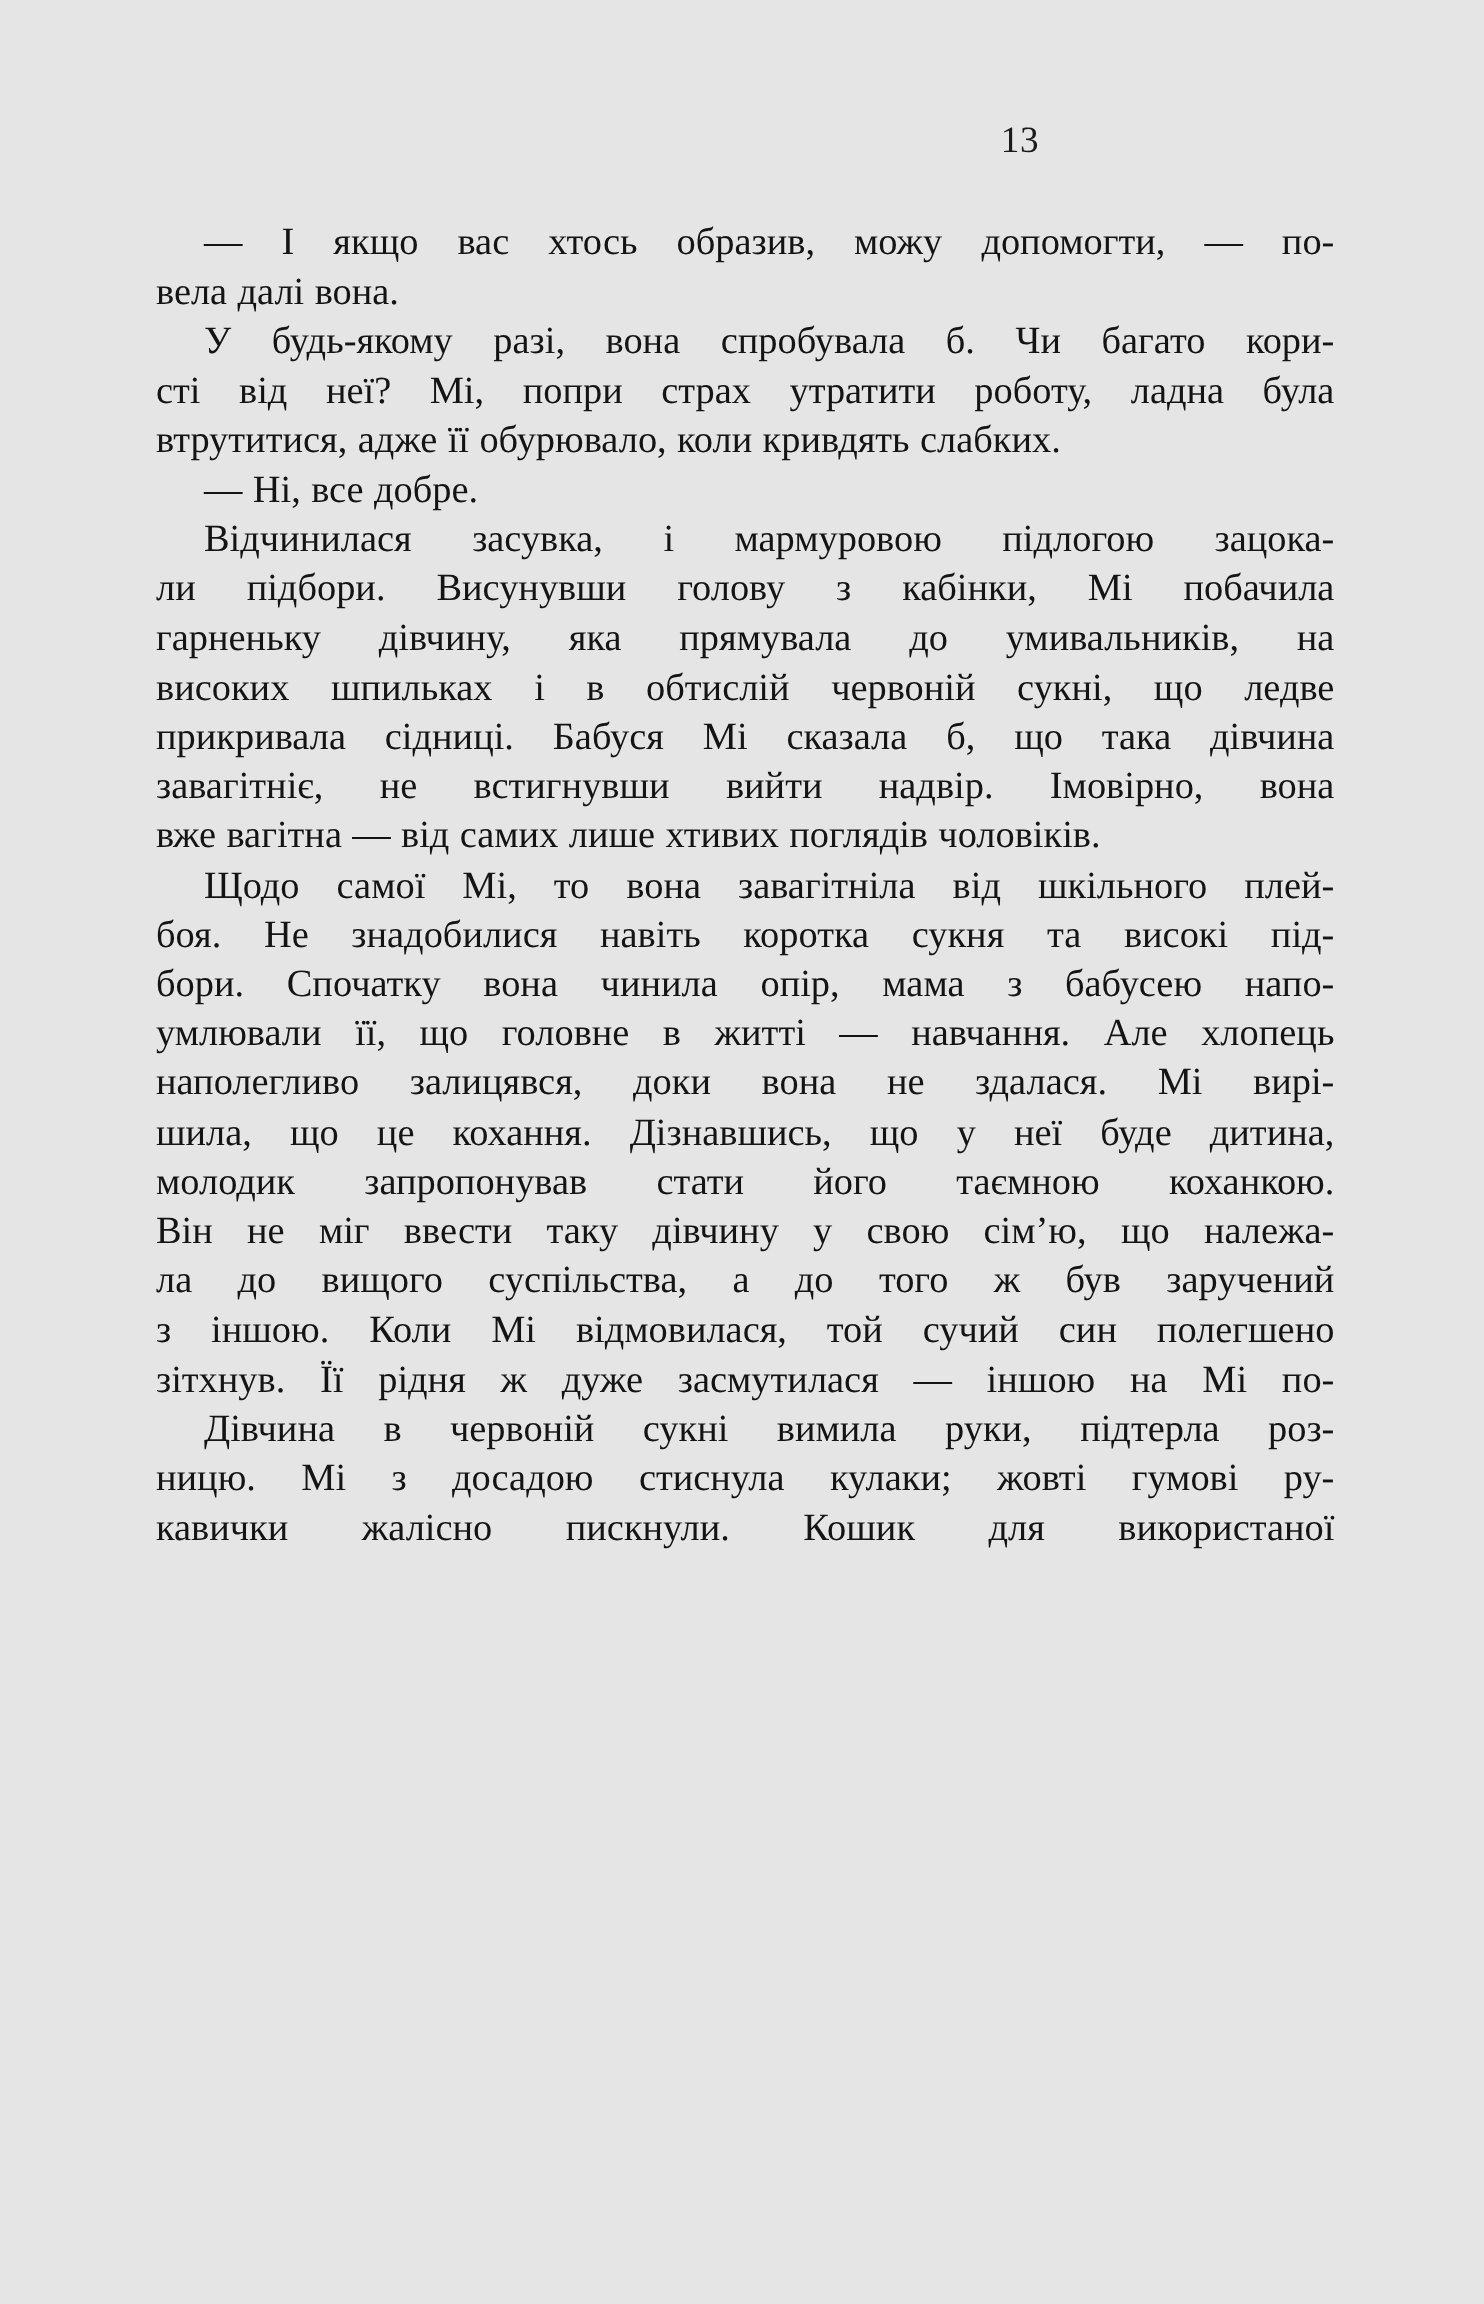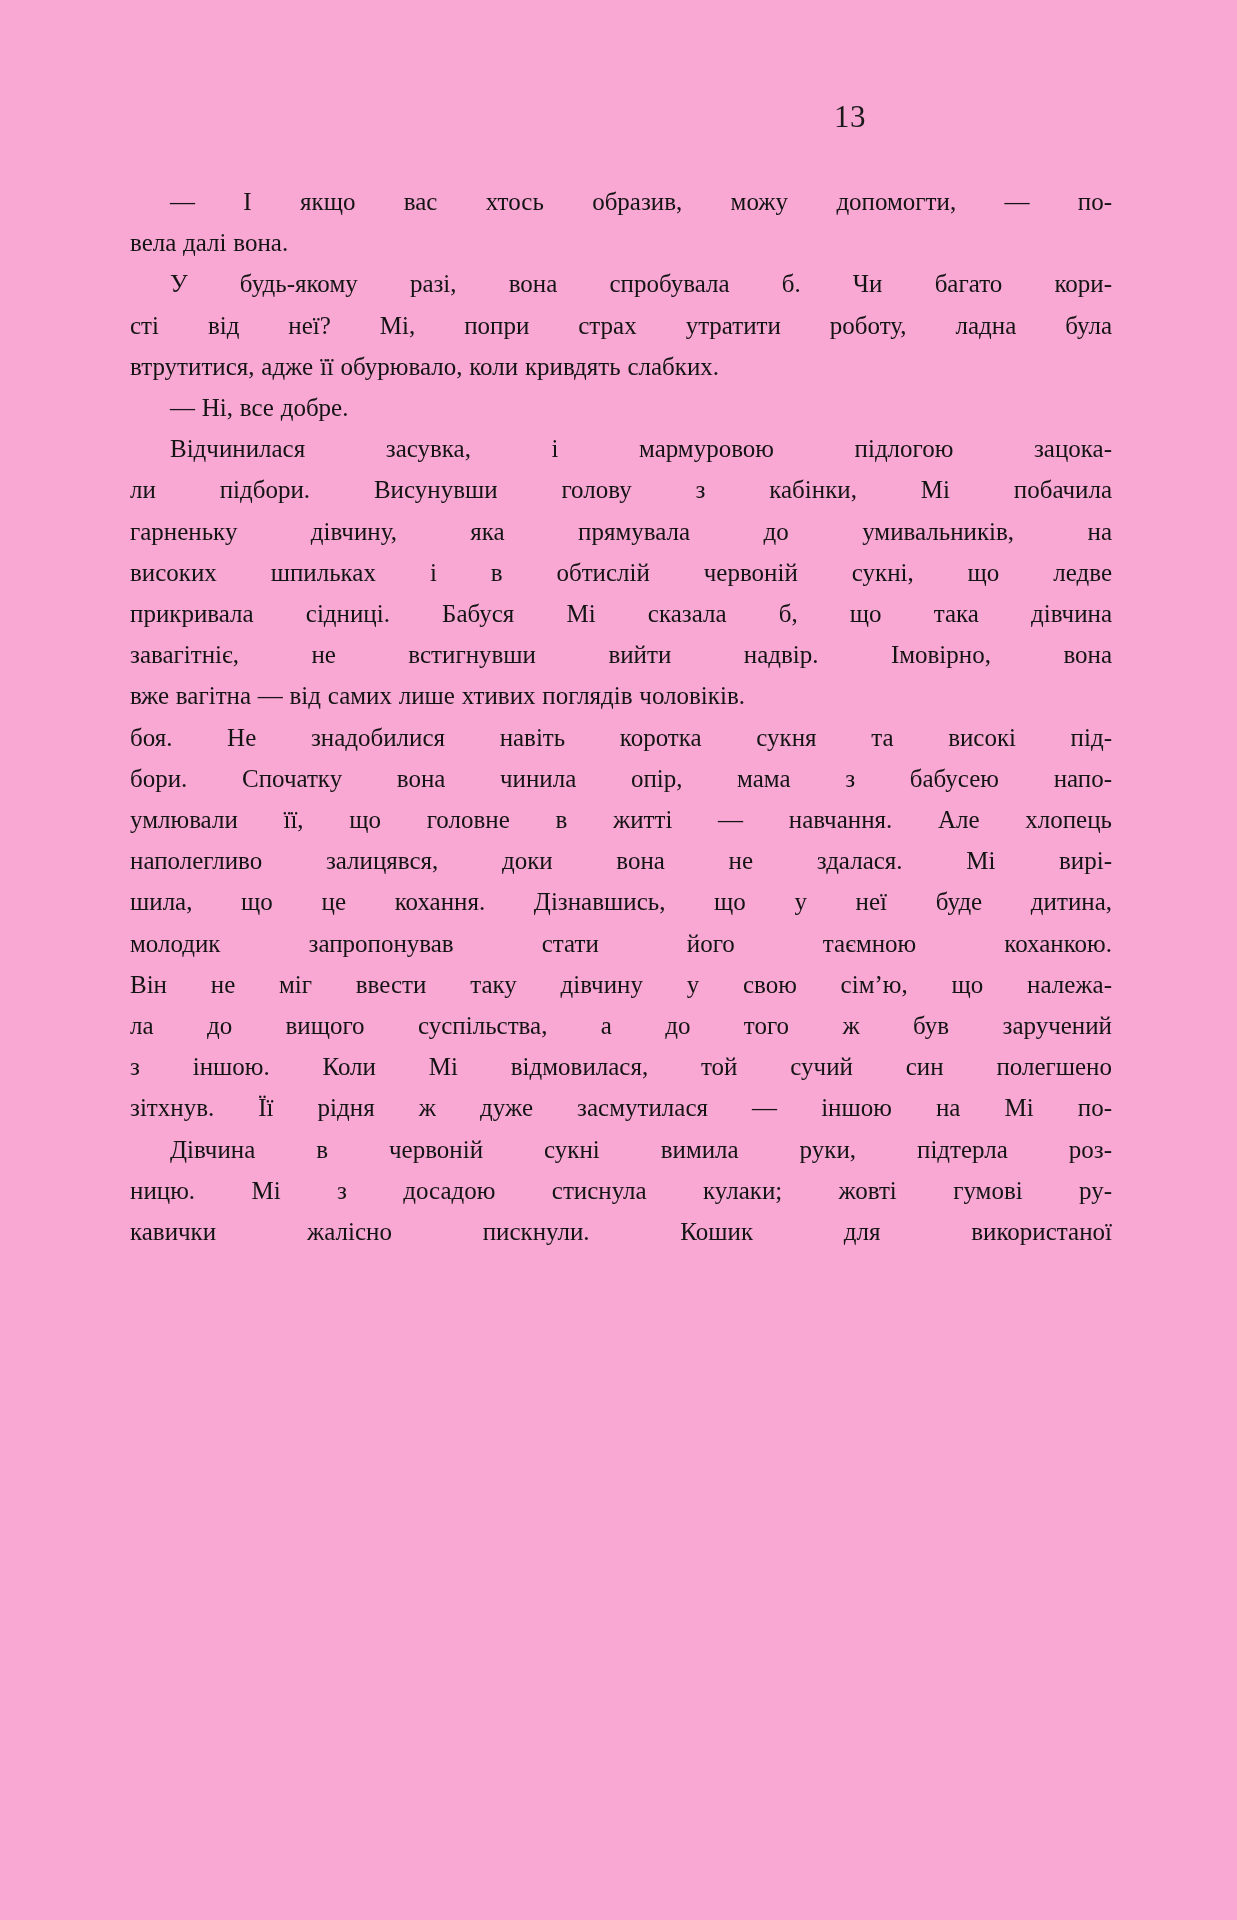--- a/index.html
+++ b/index.html
@@ -11,38 +11,38 @@
     width: 1237px;
     height: 1920px;
     position: relative;
     font-family: "Liberation Serif", "DejaVu Serif", serif;
     color: #121212;
     overflow: hidden;
   }
   .page {
     position: absolute;
     inset: 0;
-    background: #f9a8d4;
+    background: #e5e5e5;
     text-decoration: underline;
   }
   .page-number {
     position: absolute;
     left: 834px;
     top: 101px;
     font-size: 31px;
     line-height: 1;
     color: #1a1a1a;
     letter-spacing: 0.5px;
   }
   .text-block {
     position: absolute;
     left: 130px;
     top: 181px;
     width: 982px;
-    font-size: 25px;
+    font-size: 32px;
     line-height: 41.2px;
     color: #141414;
   }
   .paragraph {
     margin: 0;
     padding: 0;
   }
   .line {
     text-align: justify;
     text-align-last: justify;
@@ -77,20 +77,21 @@
       <div class="paragraph">
         <div class="line indent">Відчинилася засувка, і мармуровою підлогою зацока-</div>
         <div class="line">ли підбори. Висунувши голову з кабінки, Мі побачила</div>
         <div class="line">гарненьку дівчину, яка прямувала до умивальників, на</div>
         <div class="line">високих шпильках і в обтислій червоній сукні, що ледве</div>
         <div class="line">прикривала сідниці. Бабуся Мі сказала б, що така дівчина</div>
         <div class="line">завагітніє, не встигнувши вийти надвір. Імовірно, вона</div>
         <div class="line last">вже вагітна — від самих лише хтивих поглядів чоловіків.</div>
       </div>
       <div class="paragraph">
+        <div class="line indent">Щодо самої Мі, то вона завагітніла від шкільного плей-</div>
         <div class="line">боя. Не знадобилися навіть коротка сукня та високі під-</div>
         <div class="line">бори. Спочатку вона чинила опір, мама з бабусею напо-</div>
         <div class="line">умлювали її, що головне в житті — навчання. Але хлопець</div>
         <div class="line">наполегливо залицявся, доки вона не здалася. Мі вирі-</div>
         <div class="line">шила, що це кохання. Дізнавшись, що у неї буде дитина,</div>
         <div class="line">молодик запропонував стати його таємною коханкою.</div>
         <div class="line">Він не міг ввести таку дівчину у свою сім’ю, що належа-</div>
         <div class="line">ла до вищого суспільства, а до того ж був заручений</div>
         <div class="line">з іншою. Коли Мі відмовилася, той сучий син полегшено</div>
         <div class="line">зітхнув. Її рідня ж дуже засмутилася — іншою на Мі по-</div>

